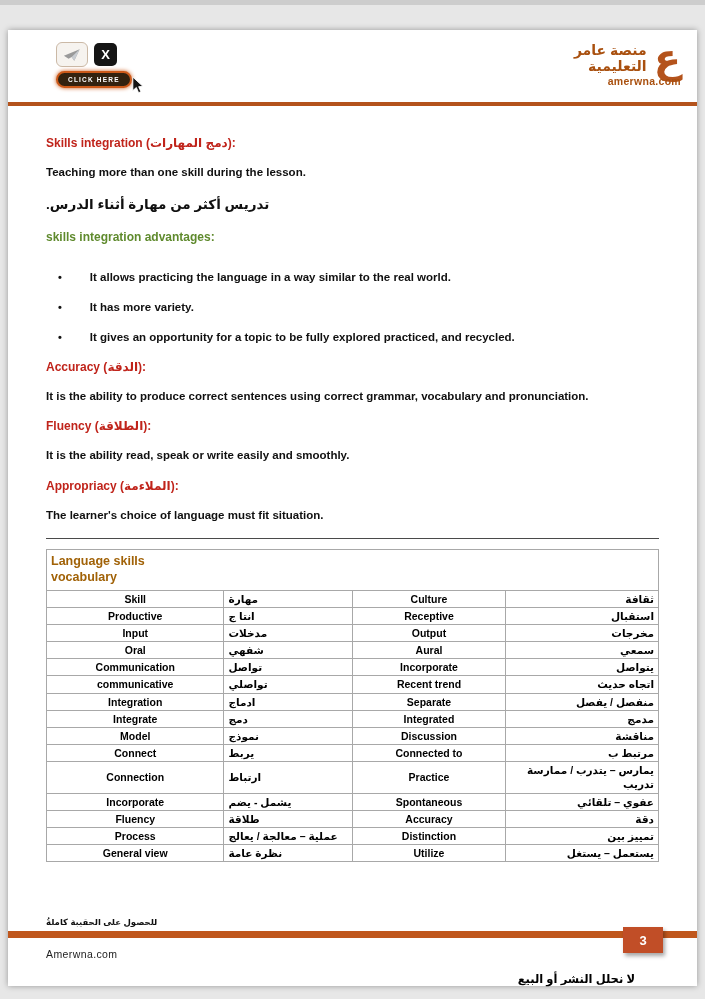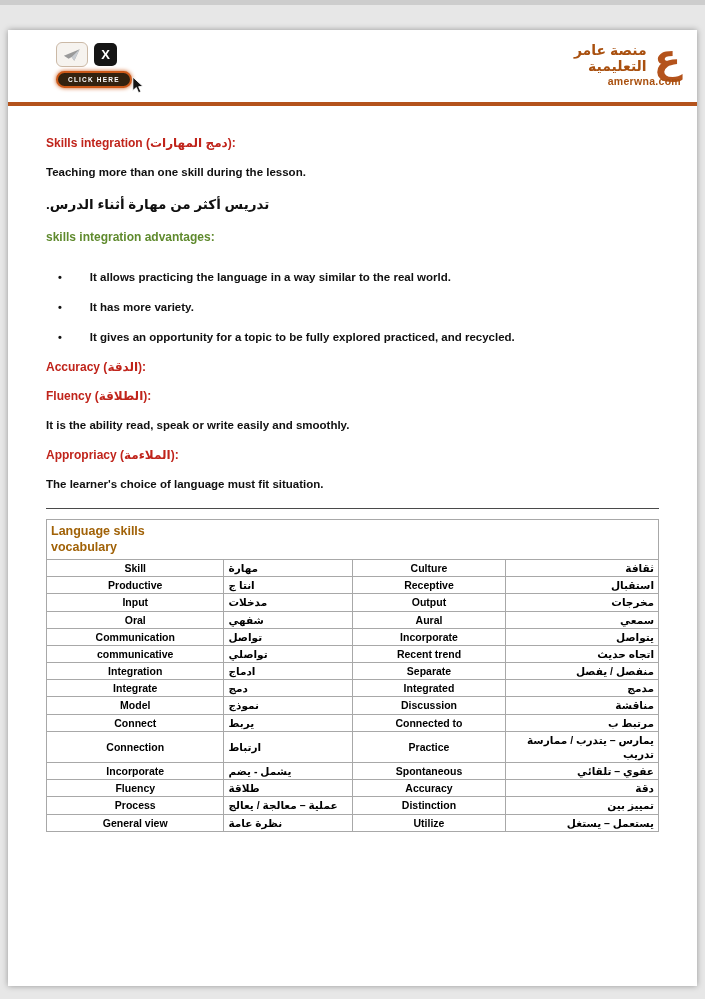--- a/index.html
+++ b/index.html
@@ -121,20 +121,21 @@
           <span class="blt">•</span>
           <span>It has more variety.</span>
         </li>
         <li>
           <span class="blt">•</span>
           <span>It gives an opportunity for a topic to be fully explored practiced, and recycled.</span>
         </li>
       </ul>
 
     <div class="h-red">Accuracy (الدقة):</div>
+    <div class="p">It is the ability to produce correct sentences using correct grammar, vocabulary and pronunciation.</div>
     <div class="h-red">Fluency (الطلاقة):</div>
     <div class="p">It is the ability read, speak or write easily and smoothly.</div>
     <div class="h-red">Appropriacy (الملاءمة):</div>
     <div class="p">The learner's choice of language must fit situation.</div>
 
     <hr class="divider">
 
     <table class="vocab">
       <colgroup>
           <col style="width:29%">
@@ -236,14 +237,23 @@
           <tr>
             <td class="c-en">General view</td>
             <td class="c-ar c-ar-center">نظرة عامة</td>
             <td class="c-en">Utilize</td>
             <td class="c-ar c-ar-left">يستعمل – يستغل</td>
           </tr>
         </tbody>
     </table>
   </div>
 
+  <div class="footer">
+    <div class="foot-note">للحصول على الحقيبة كاملةُ</div>
+    <div class="foot-bar-wrap">
+      <div class="foot-bar"></div>
+      <div class="page-box">3</div>
+    </div>
+    <div class="foot-site">Amerwna.com</div>
+    <div class="foot-rights">لا نحلل النشر أو البيع</div>
+  </div>
 
 </div>
 
 </body></html>

